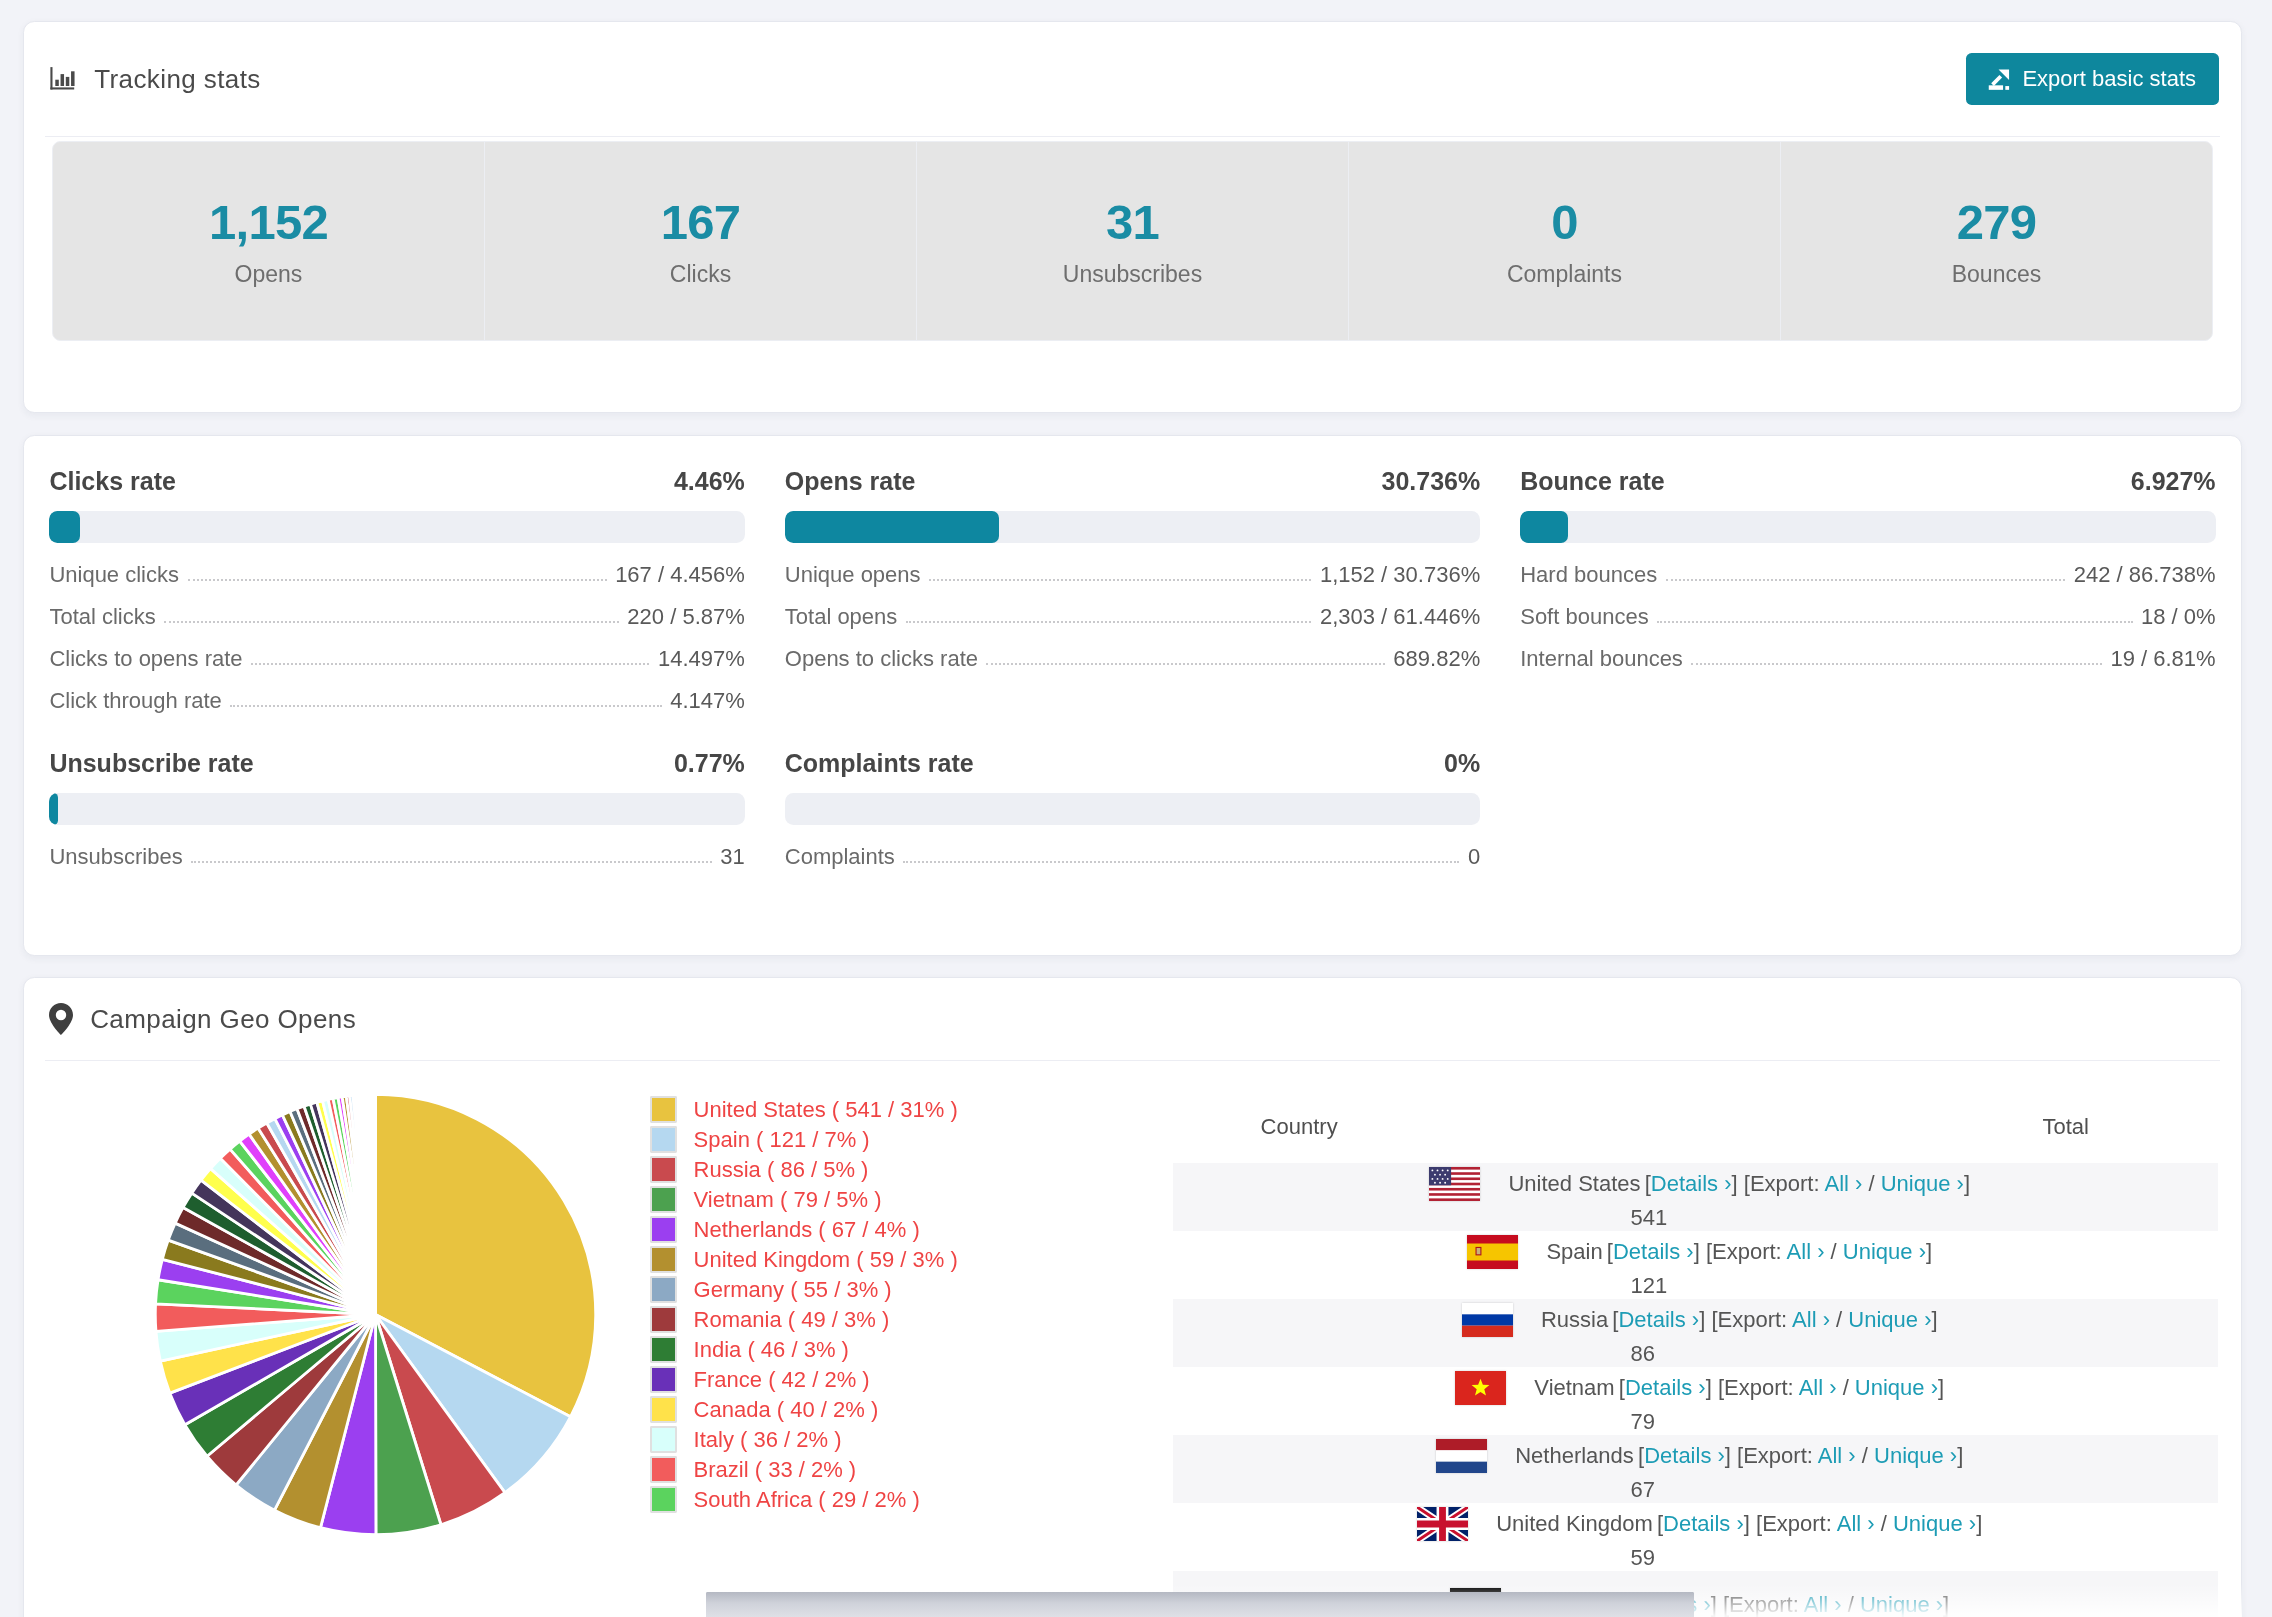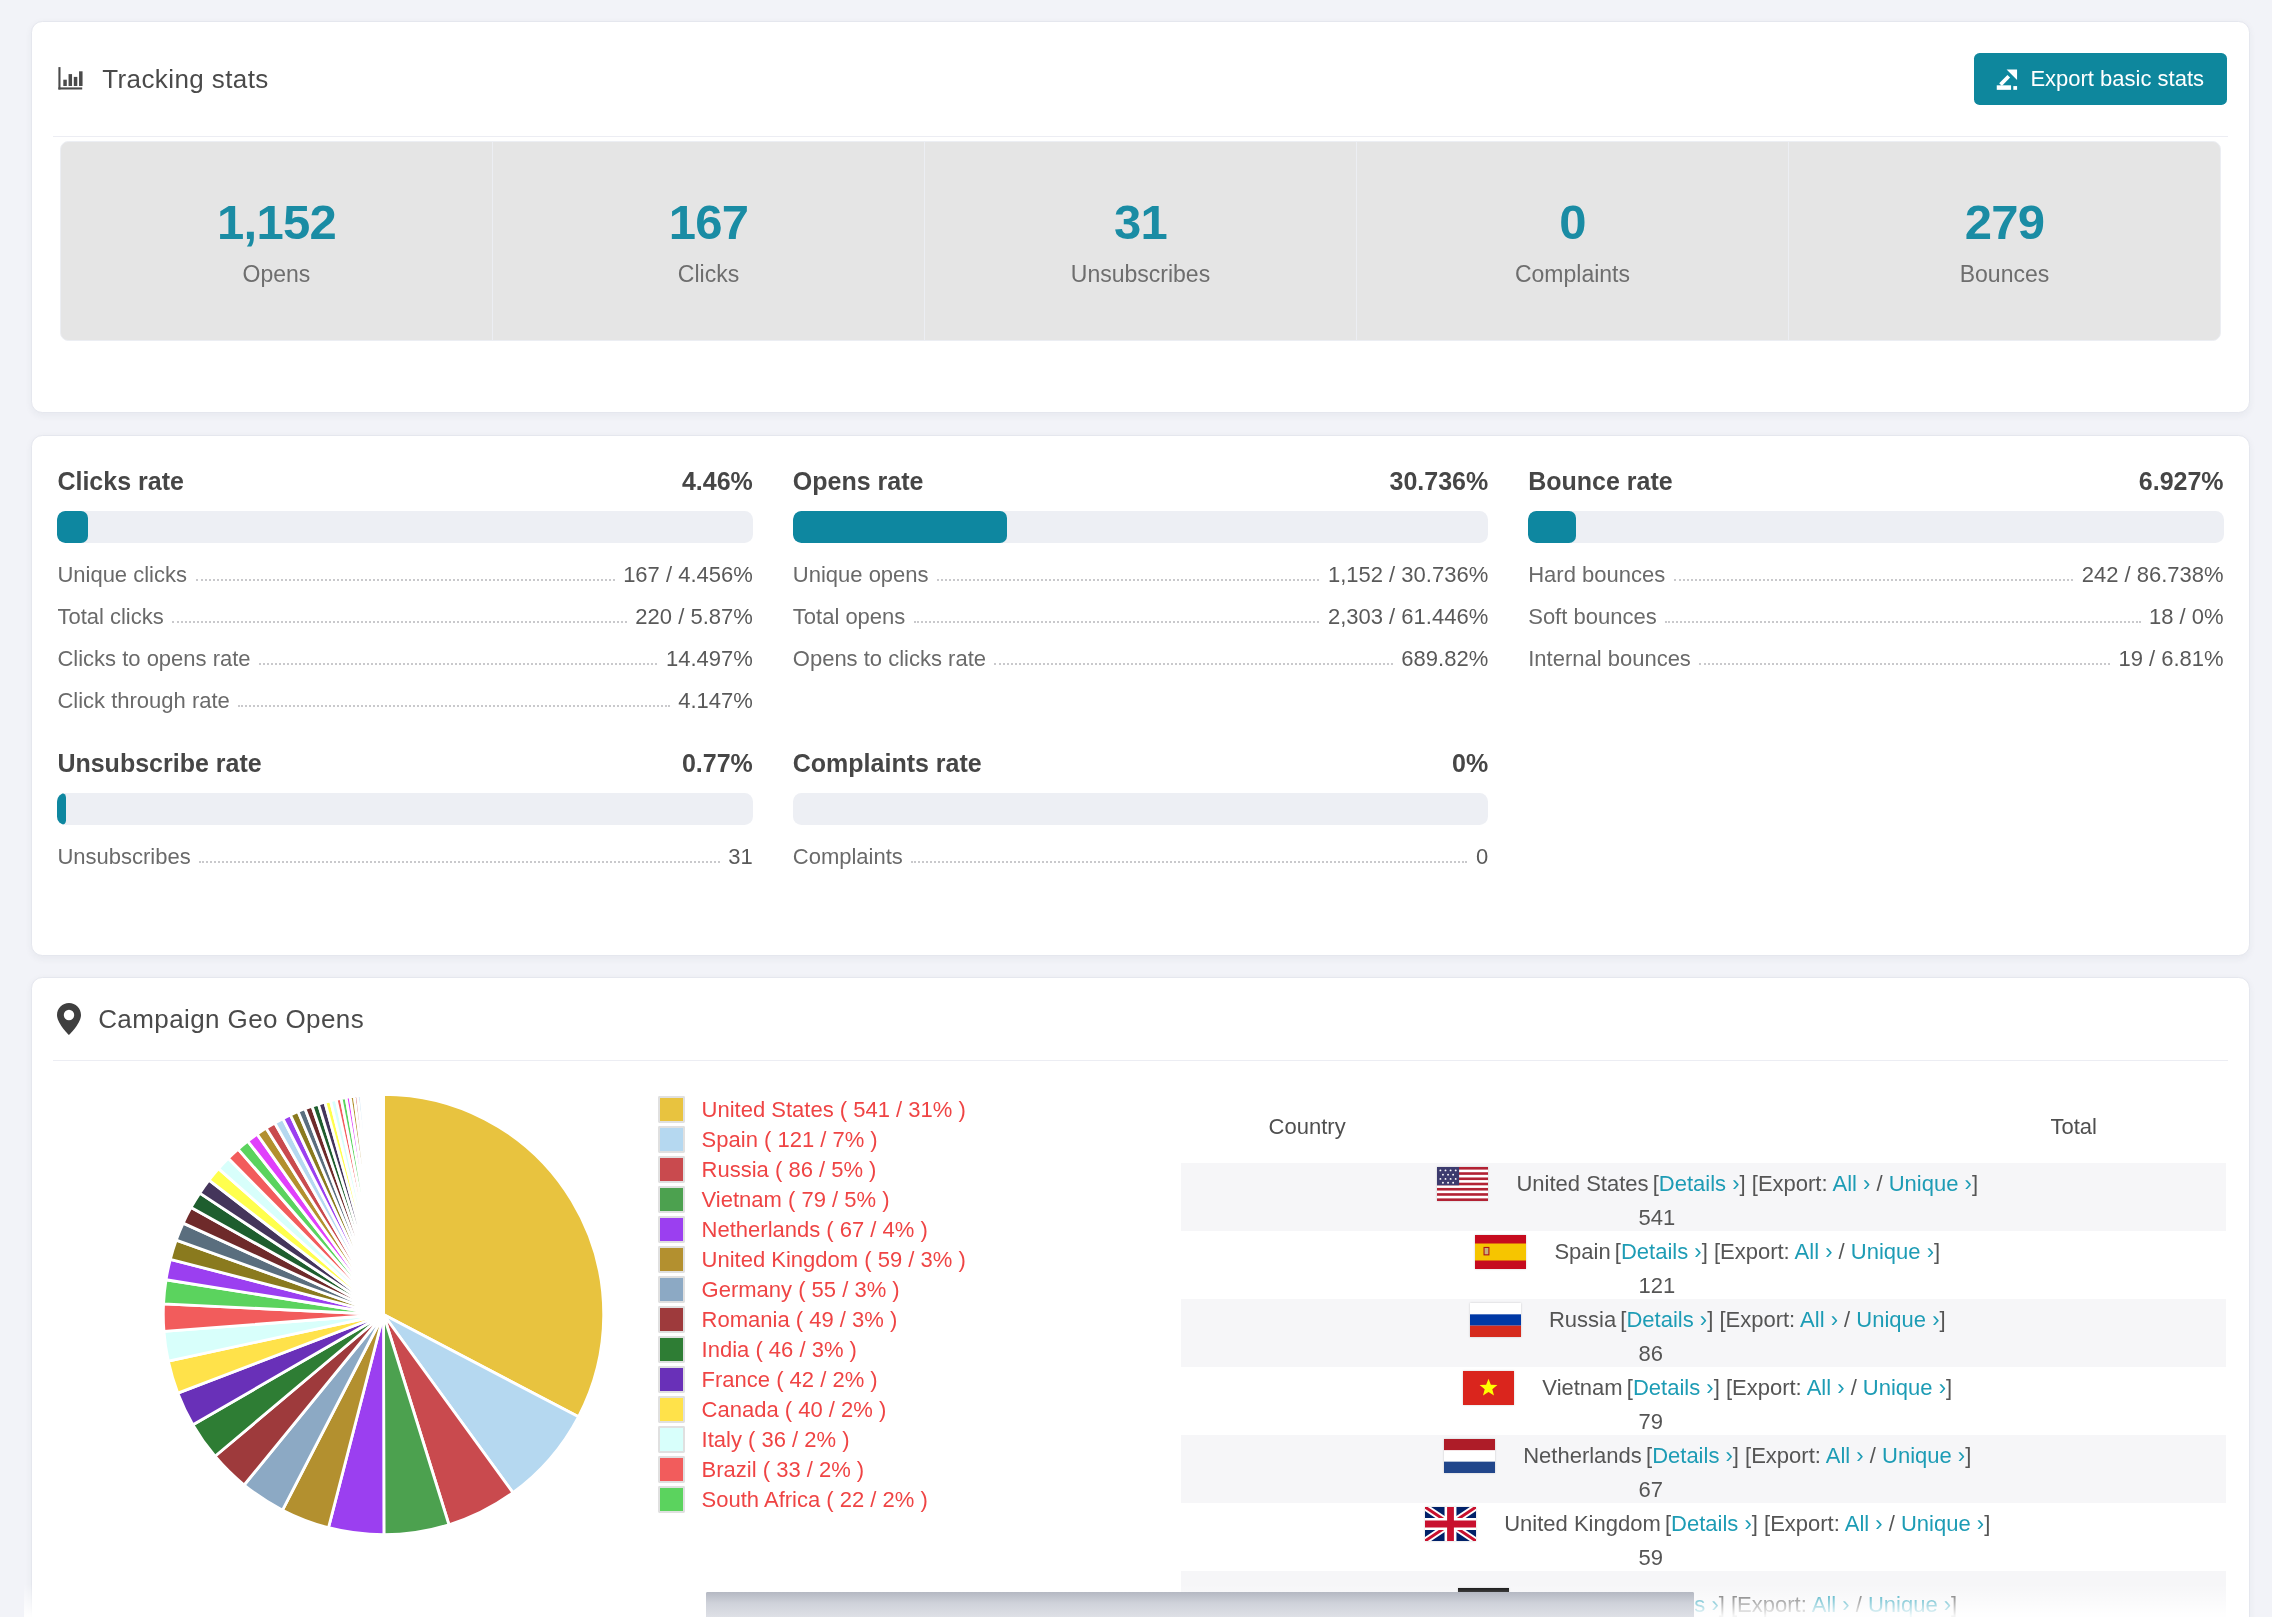--- a/index.html
+++ b/index.html
@@ -5,21 +5,21 @@
   html,body{margin:0;padding:0;}
   body{
     position:relative;
     width:2273px;height:1618px;
     overflow:hidden;
     background:#f2f3f8;
     font-family:"Liberation Sans", sans-serif;
     color:#555;
   }
   .panel{
-    position:absolute;left:31px;width:2219px;
+    position:absolute;left:23px;width:2219px;
     background:#fff;border:0.7px solid #e5e7ee;border-radius:11.3px;
     box-shadow:0 2.1px 7px rgba(40,50,80,.05);
     box-sizing:border-box;
   }
   .panel-tracking{top:21px;height:392px;}
   .panel-rates{top:435px;height:521px;}
   .panel-geo{top:977px;height:713px;}
 
   .panel-header{
     display:flex;align-items:center;justify-content:space-between;
@@ -389,21 +389,21 @@
           <div class="legend-item">
             <span class="legend-swatch" style="background: rgb(216, 255, 251);"></span>
             <span class="legend-label">Italy ( 36 / 2% )</span>
           </div>
           <div class="legend-item">
             <span class="legend-swatch" style="background: rgb(242, 92, 92);"></span>
             <span class="legend-label">Brazil ( 33 / 2% )</span>
           </div>
           <div class="legend-item">
             <span class="legend-swatch" style="background: rgb(91, 211, 94);"></span>
-            <span class="legend-label">South Africa ( 22 / 2% )</span>
+            <span class="legend-label">South Africa ( 29 / 2% )</span>
           </div>
         </div>
     </div>
     <div class="geo-table">
       <div class="t-head">
         <div class="th-country">Country</div>
         <div class="th-total">Total</div>
       </div>
       <div id="t-body">
           <div class="t-row zebra">

